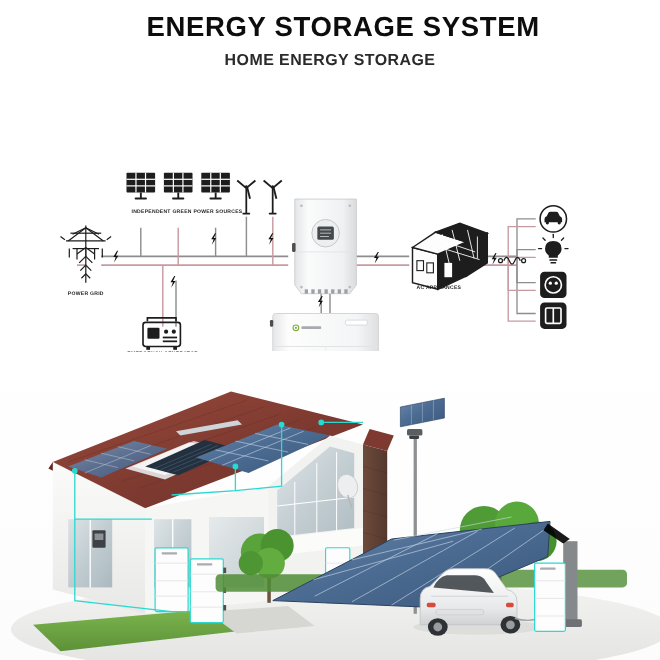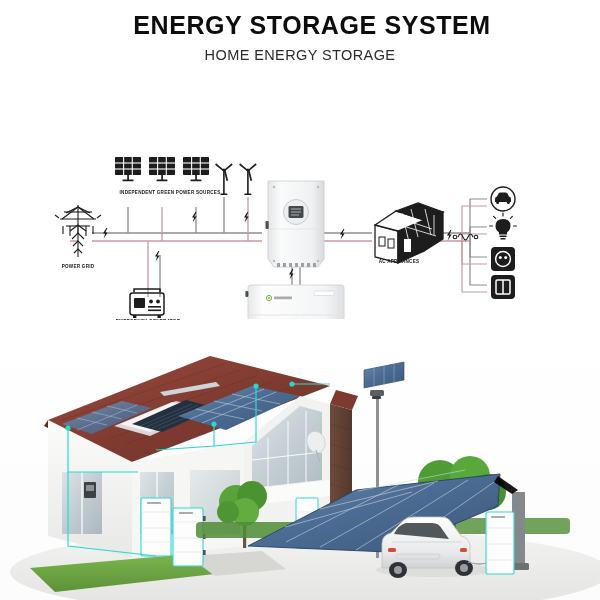--- a/index.html
+++ b/index.html
@@ -27,21 +27,21 @@
     font-size: 25px;
     font-weight: bold;
     letter-spacing: 0.6px;
     color: #0d0d0d;
     line-height: 1.1;
     margin: 0;
     padding-left: 24px;
   }
   .sub-title {
     font-size: 14.5px;
-    font-weight: normal;
+    font-weight: bold;
     color: #2a2a2a;
     letter-spacing: 0.4px;
     margin: 7px 0 16px 0;
   }
 
   
   .diagram {
     position: relative;
     width: 600px;
     height: 240px;

